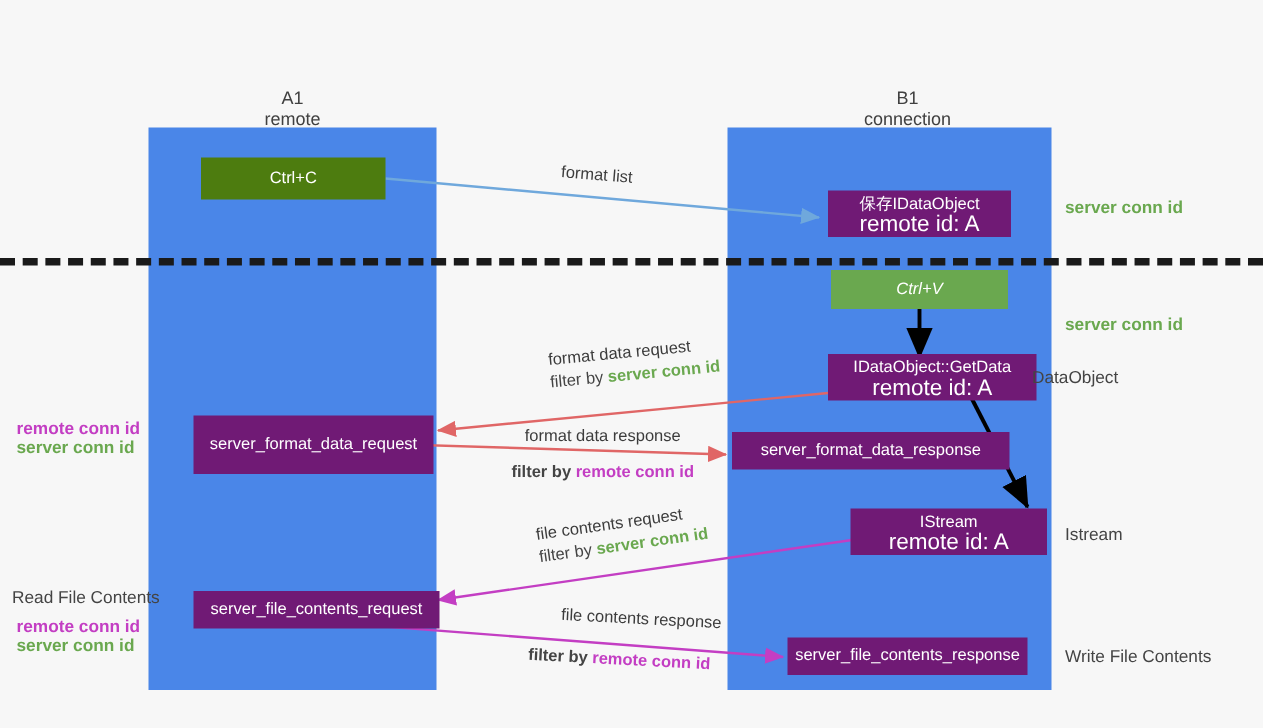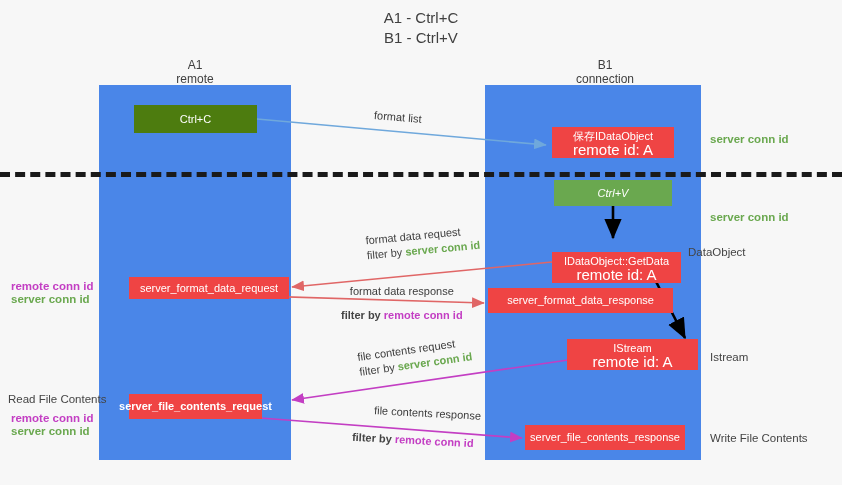--- a/index.html
+++ b/index.html
@@ -27,21 +27,21 @@
   .lane{position:absolute;background:#4a86e8;}
 
   
   .box{
     position:absolute;box-sizing:border-box;
     display:flex;flex-direction:column;align-items:center;justify-content:center;
     color:#ffffff;font-size:11px;line-height:13px;text-align:center;
   }
   .box.green{background:#4d7c0f;}
   .box.green2{background:#6aa84f;font-style:italic;}
-  .box.orange{background:#ef4444;}
+  .box.orange{background:#701a75;}
   .box .l2{font-size:15px;}
 
   
   .divider{position:absolute;left:0;width:842px;height:0;border-top:5px dashed #1a1a1a;}
 
   
   .sidelabel{position:absolute;font-size:11.5px;line-height:14px;color:#444;white-space:nowrap;}
   .green-txt{color:#6aa84f;font-weight:bold;}
   .magenta-txt{color:#c33ec3;font-weight:bold;}
   .plain-txt{color:#444;}
@@ -50,24 +50,20 @@
   .edgelabel{position:absolute;font-size:11px;line-height:15px;color:#3c3c3c;white-space:nowrap;}
   .edgelabel .ln{display:block;}
 
   svg.lines{position:absolute;left:0;top:0;width:842px;height:485px;overflow:visible;}
 </style>
 </head>
 <body>
 
 <div id="stage">
 
-  <div class="title">
-    <div>A1 - Ctrl+C</div>
-    <div>B1 - Ctrl+V</div>
-  </div>
 
   <div class="colhdr" style="left:115px;top:58px;">
     <span class="h1">A1</span>
     <span class="h2">remote</span>
   </div>
   <div class="colhdr" style="left:525px;top:58px;">
     <span class="h1">B1</span>
     <span class="h2">connection</span>
   </div>
 
@@ -113,39 +109,39 @@
 
   <div class="box orange" style="left:552px;top:127px;width:122px;height:31px;">
     <span>保存IDataObject</span>
     <span class="l2">remote id: A</span>
   </div>
 
   <div class="box green2" style="left:554px;top:180px;width:118px;height:26px;">
     <span>Ctrl+V</span>
   </div>
 
-  <div class="box orange" style="left:552px;top:236px;width:129px;height:31px;margin-top:16px;">
+  <div class="box orange" style="left:552px;top:236px;width:139px;height:31px;">
     <span>IDataObject::GetData</span>
     <span class="l2">remote id: A</span>
   </div>
 
-  <div class="box orange" style="left:129px;top:277px;width:160px;height:22px;">
+  <div class="box orange" style="left:129px;top:277px;width:160px;height:39px;">
     <span>server_format_data_request</span>
   </div>
 
   <div class="box orange" style="left:488px;top:288px;width:185px;height:25px;">
     <span>server_format_data_response</span>
   </div>
 
   <div class="box orange" style="left:567px;top:339px;width:131px;height:31px;">
     <span>IStream</span>
     <span class="l2">remote id: A</span>
   </div>
 
-  <div class="box orange" style="left:129px;top:394px;width:133px;height:25px;font-weight:bold;">
+  <div class="box orange" style="left:129px;top:394px;width:164px;height:25px;">
     <span>server_file_contents_request</span>
   </div>
 
   <div class="box orange" style="left:525px;top:425px;width:160px;height:25px;">
     <span>server_file_contents_response</span>
   </div>
 
   <div class="edgelabel" style="left:374px;top:110px;transform:rotate(4.6deg);">
     <span class="ln">format list</span>
   </div>

